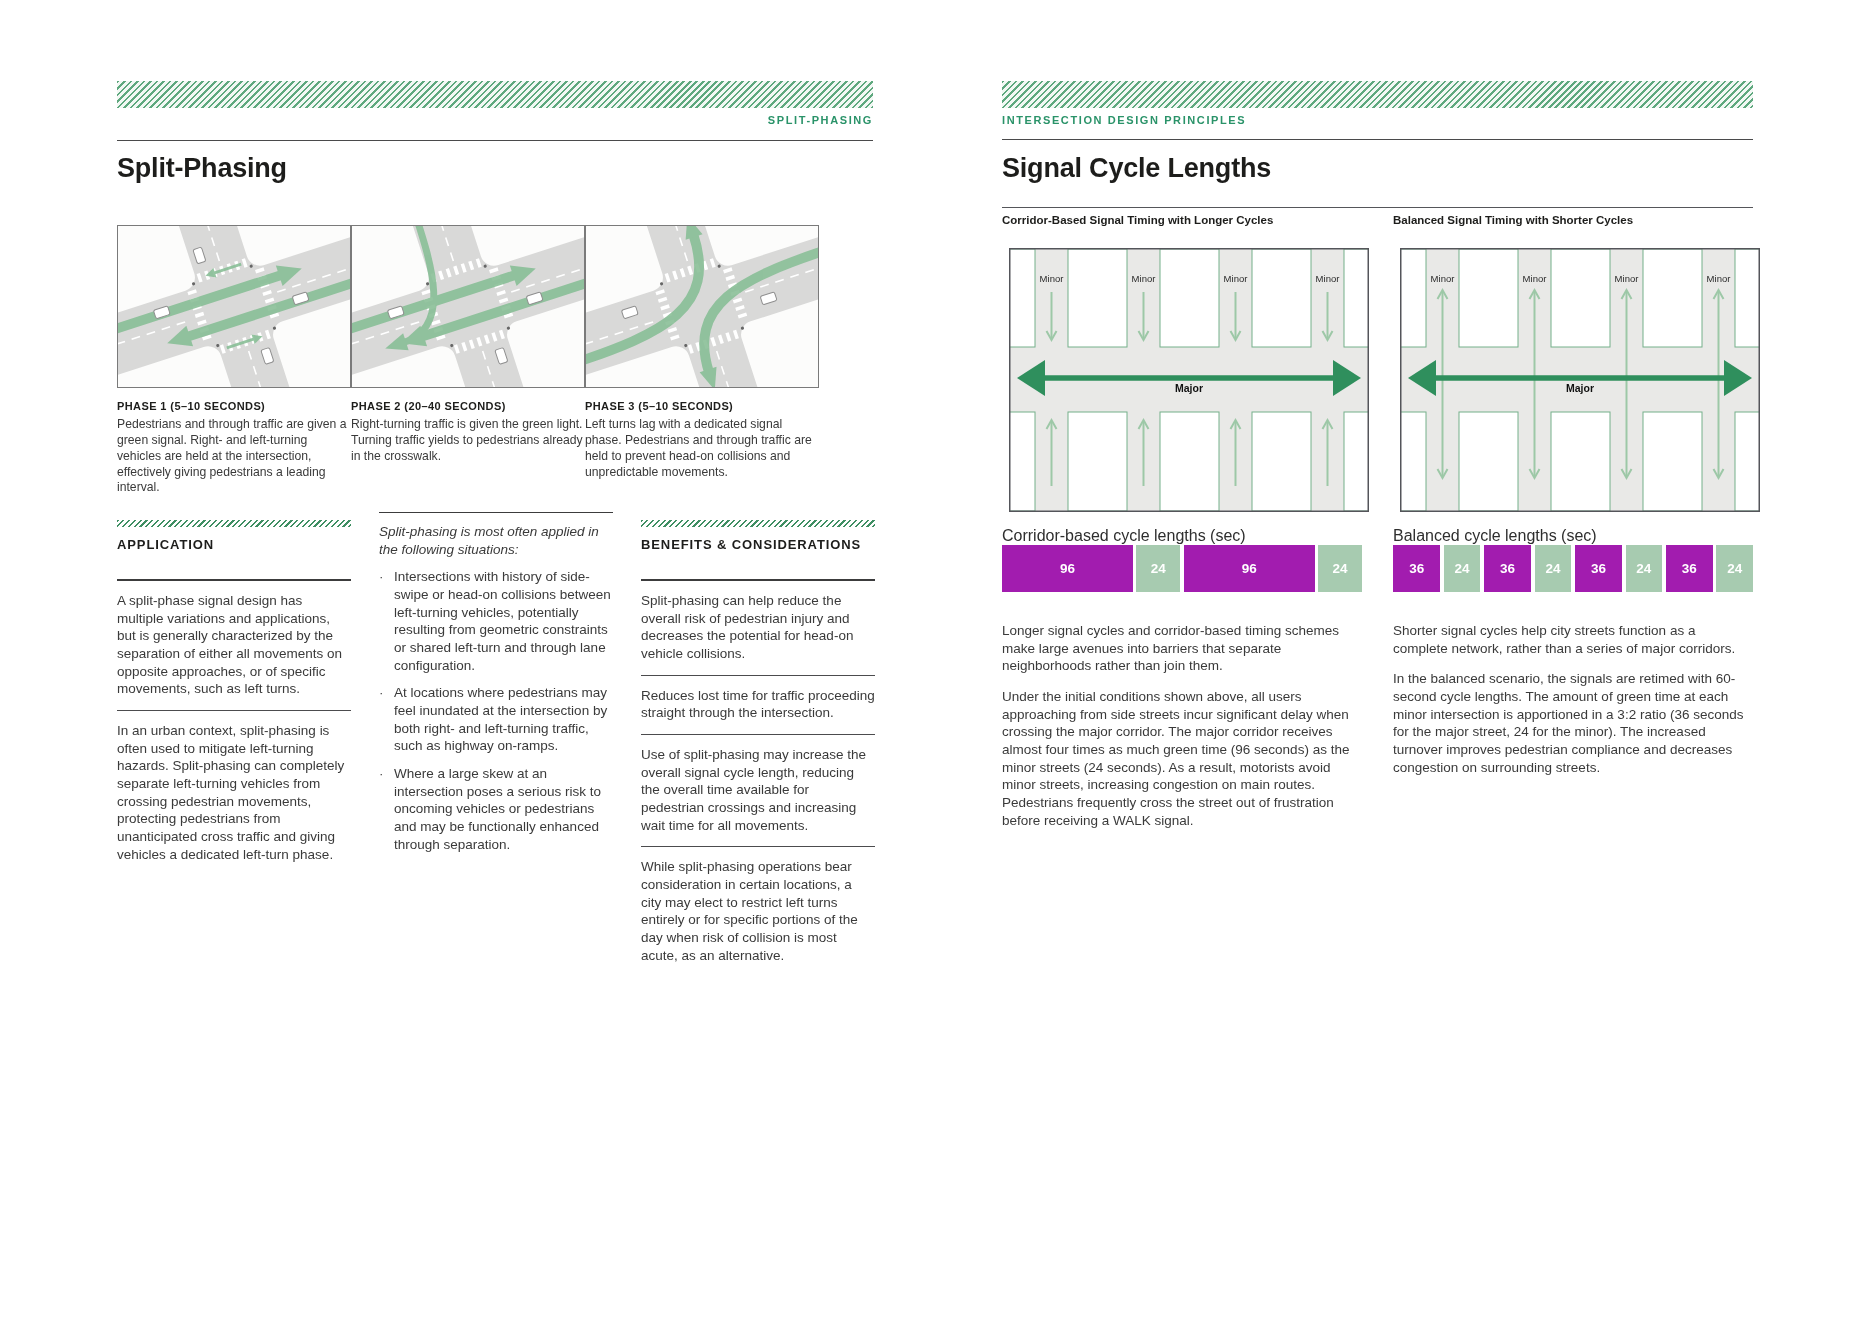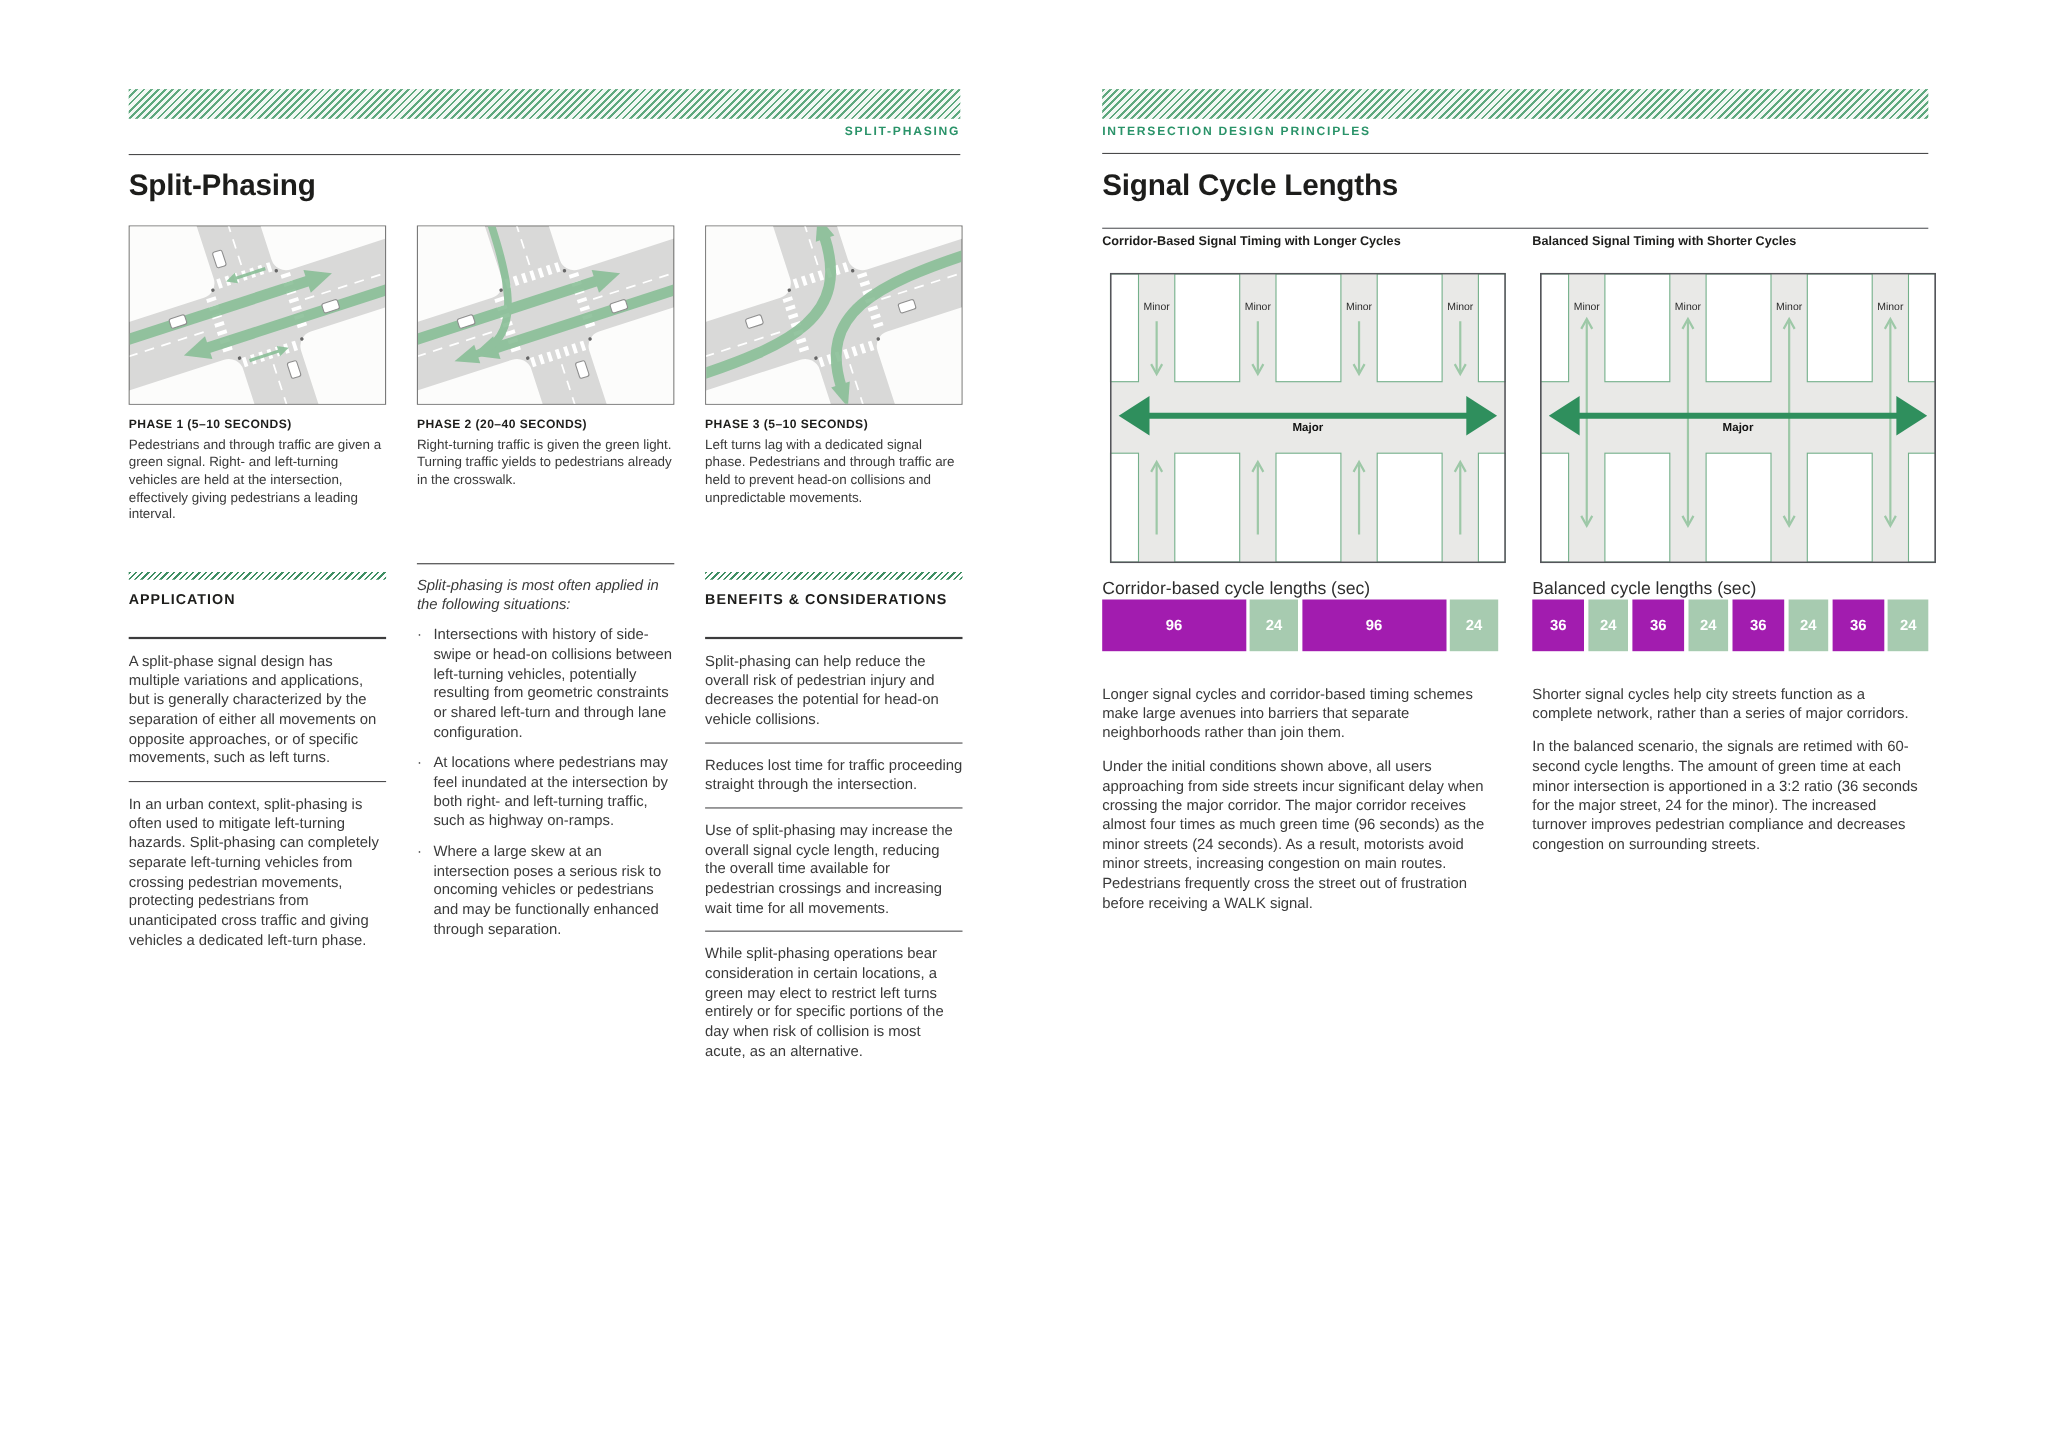--- a/index.html
+++ b/index.html
@@ -10,21 +10,21 @@
   
   .hatch-bar{height:27px;background:repeating-linear-gradient(135deg,#5ea87e 0px,#5ea87e 1.8px,#f2f8f4 1.8px,#f2f8f4 4.6px);}
   .col-hatch{height:7px;background:repeating-linear-gradient(135deg,#3f8f63 0px,#3f8f63 1.5px,#ffffff 1.5px,#ffffff 4.1px);margin-bottom:9px;}
 
   .section-label{color:#2a9369;font-weight:bold;font-size:11px;letter-spacing:1.6px;}
   .page-rule{border-top:1.6px solid #4a4a4b;}
   .thin-rule{border-top:1px solid #55565a;}
   .page-title{font-size:27px;font-weight:bold;color:#1d1d1b;letter-spacing:-0.2px;}
 
   
-  .fig-row{display:flex;gap:28px;}
+  .fig-row{display:flex;margin-top:20px;}
   .figure{width:234px;}
   .fig-img{width:232px;height:161px;border:1px solid #7a7a7a;background:#d9d9d8;}
   .fig-img svg{display:block;}
   .fig-heading{margin-top:12px;font-size:11px;font-weight:bold;letter-spacing:0.4px;color:#1d1d1b;}
   .fig-text{margin-top:5px;font-size:12.2px;line-height:1.3;color:#3a3a3a;}
 
   
   .col{width:234px;font-size:13.5px;line-height:1.31;color:#3a3a3a;}
   .col-heading{font-size:13px;font-weight:bold;letter-spacing:0.9px;color:#1d1d1b;padding-bottom:26px;border-bottom:2px solid #3c3c3d;}
   .col p{margin:11px 0 0 0;}
@@ -225,21 +225,21 @@
 
   <div class="abs col" style="left:641px;top:520px;">
     <div class="col-hatch"></div>
     <div class="col-heading">BENEFITS &amp; CONSIDERATIONS</div>
     <p>Split-phasing can help reduce the overall risk of pedestrian injury and decreases the potential for head-on vehicle collisions.</p>
     <div class="para-rule"></div>
     <p>Reduces lost time for traffic proceeding straight through the intersection.</p>
     <div class="para-rule"></div>
     <p>Use of split-phasing may increase the overall signal cycle length, reducing the overall time available for pedestrian crossings and increasing wait time for all movements.</p>
     <div class="para-rule"></div>
-    <p>While split-phasing operations bear consideration in certain locations, a green may elect to restrict left turns entirely or for specific portions of the day when risk of collision is most acute, as an alternative.</p>
+    <p>While split-phasing operations bear consideration in certain locations, a city may elect to restrict left turns entirely or for specific portions of the day when risk of collision is most acute, as an alternative.</p>
   </div>
 
 
   <div class="abs hatch-bar" style="left:1002px;top:81px;width:751px;"></div>
   <div class="abs section-label" style="left:1002px;top:114px;width:751px;">INTERSECTION DESIGN PRINCIPLES</div>
   <div class="abs page-rule" style="left:1002px;top:139px;width:751px;"></div>
   <div class="abs page-title" style="left:1002px;top:153px;">Signal Cycle Lengths</div>
   <div class="abs thin-rule" style="left:1002px;top:207px;width:751px;"></div>
 
   <div class="abs two-col" style="left:1002px;top:214px;">

